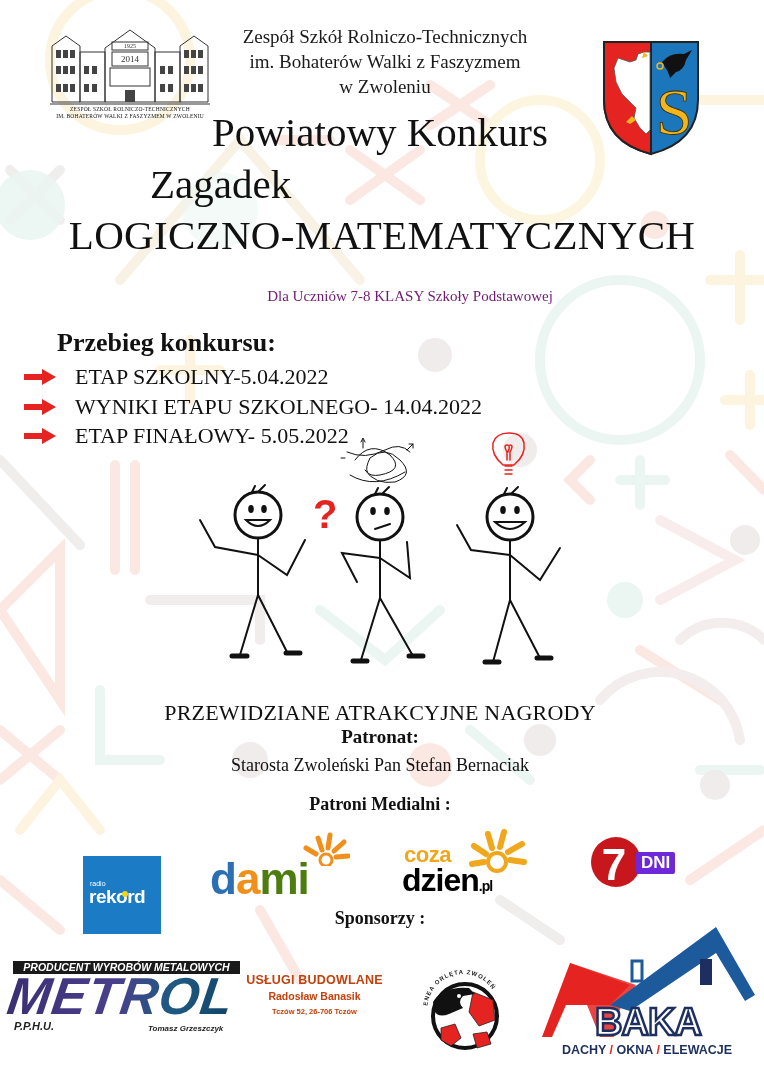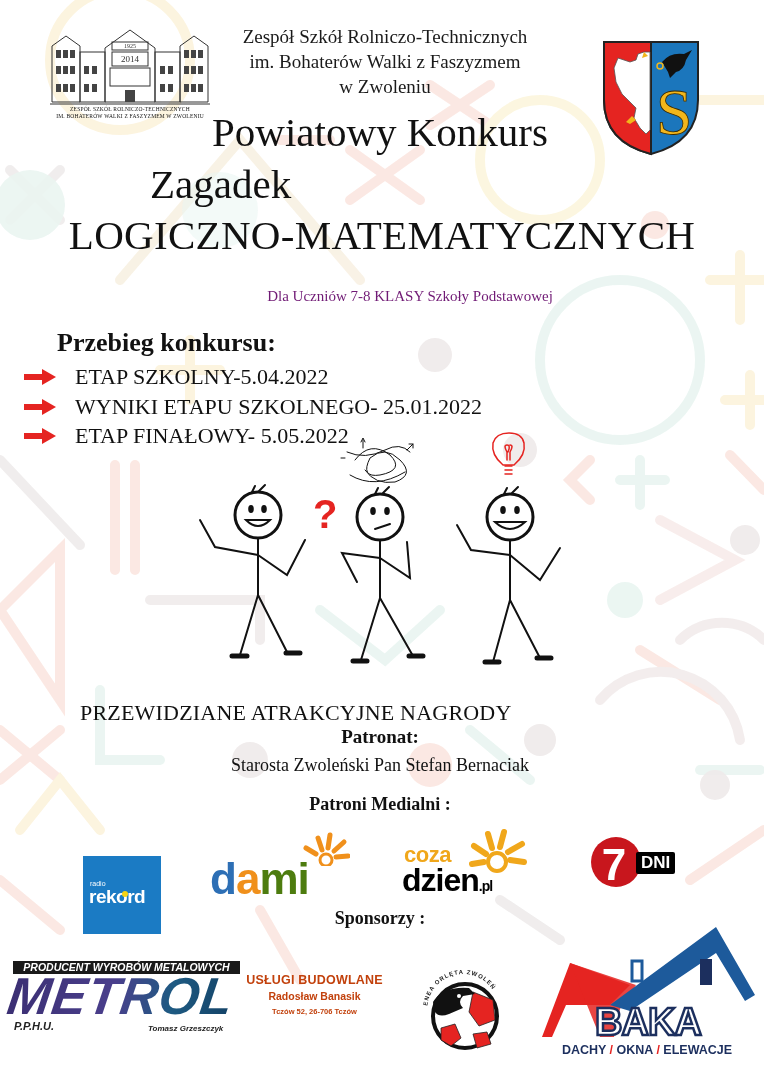--- a/index.html
+++ b/index.html
@@ -22,37 +22,37 @@
 
   #audience { left: 150px; top: 288px; width: 520px; font-size: 15px; text-align: center; color: #701a75; }
 
   #schedule-heading { left: 57px; top: 328px; font-size: 26px; font-weight: bold; }
   .stage { left: 24px; font-size: 22px; display: flex; align-items: center; white-space: nowrap; gap: 16px; }
   .stage .arrow { width: 32px; height: 16px; margin-right: 3px; }
 
   
   #figures { left: 195px; top: 430px; width: 390px; height: 240px; }
 
-  #prizes { left: 80px; top: 700px; width: 600px; font-size: 22px; text-align: left; letter-spacing: 0.2px; }
+  #prizes { left: 80px; top: 700px; width: 600px; font-size: 22px; text-align: center; letter-spacing: 0.2px; }
   #patronage-label { left: 200px; top: 726px; width: 360px; font-size: 19px; font-weight: bold; text-align: center; }
   #patronage-name { left: 150px; top: 755px; width: 460px; font-size: 18px; text-align: center; }
   #media-label { left: 200px; top: 794px; width: 360px; font-size: 18px; font-weight: bold; text-align: center; }
 
   
   #logo-rekord { left: 83px; top: 820px; width: 78px; height: 78px; background: #1b7bc4; margin-top: 36px; }
   #logo-rekord .small { position: absolute; left: 7px; top: 24px; font-family: "Liberation Sans", sans-serif; font-size: 7px; color: #fff; }
   #logo-rekord .big { position: absolute; left: 6px; top: 30px; font-family: "Liberation Sans", sans-serif; font-size: 19px; font-weight: bold; color: #fff; letter-spacing: -0.5px; }
   #logo-dami { left: 210px; top: 832px; width: 150px; height: 70px; }
   #logo-dami .txt { position: absolute; left: 0; top: 22px; font-family: "Liberation Sans", sans-serif; font-weight: bold; font-size: 44px; letter-spacing: -1px; }
   #logo-cozadzien { left: 402px; top: 828px; width: 130px; height: 72px; }
   #logo-cozadzien .l1 { position: absolute; left: 2px; top: 14px; font-family: "Liberation Sans", sans-serif; font-weight: bold; font-size: 22px; color: #f0a71b; letter-spacing: -0.5px; }
   #logo-cozadzien .l2 { position: absolute; left: 0px; top: 34px; font-family: "Liberation Sans", sans-serif; font-weight: bold; font-size: 32px; color: #000000; letter-spacing: -1px; }
   #logo-cozadzien .l2 small { font-size: 14px; }
   #logo-7dni { left: 590px; top: 836px; width: 105px; height: 52px; }
-  #logo-7dni .dni { position: absolute; left: 46px; top: 16px; background: #000000; color: #fff; font-family: "Liberation Sans", sans-serif; font-weight: bold; font-size: 17px; padding: 1px 5px; border-radius: 2px; }
+  #logo-7dni .dni { position: absolute; left: 46px; top: 16px; background: #6d28d9; color: #fff; font-family: "Liberation Sans", sans-serif; font-weight: bold; font-size: 17px; padding: 1px 5px; border-radius: 2px; }
 
   #sponsors-label { left: 260px; top: 908px; width: 240px; font-size: 18px; font-weight: bold; text-align: center; }
 
   
   #logo-metrol { left: 8px; top: 958px; width: 235px; height: 80px; }
   #logo-metrol .band { position: absolute; left: 5px; top: 3px; width: 227px; height: 13px; background: #1a1a1a; color: #fff; font-family: "Liberation Sans", sans-serif; font-size: 10.5px; font-weight: bold; font-style: italic; text-align: center; line-height: 13px; }
   #logo-metrol .name { position: absolute; left: 0; top: 12px; width: 235px; font-family: "Liberation Sans", sans-serif; font-size: 52px; font-weight: bold; font-style: italic; letter-spacing: 1px; line-height: 52px;
     background: linear-gradient(90deg, #3b2f73 0%, #4a3f8c 45%, #1e5a82 70%, #123f63 100%); -webkit-background-clip: text; background-clip: text; color: transparent; transform: skewX(-8deg); }
   #logo-metrol .pphu { position: absolute; left: 6px; top: 62px; font-family: "Liberation Sans", sans-serif; font-size: 11px; font-style: italic; font-weight: bold; color: #222; }
   #logo-metrol .owner { position: absolute; left: 140px; top: 66px; font-family: "Liberation Sans", sans-serif; font-size: 8px; font-style: italic; font-weight: bold; color: #222; }
@@ -203,21 +203,21 @@
 <div class="abs stage" style="top:364px;">
   <svg class="arrow" viewBox="0 0 32 16">
       <path d="M0 5 L18 5 L18 0 L32 8 L18 16 L18 11 L0 11 Z" fill="#e52421"></path>
     </svg>
   <span>ETAP SZKOLNY-5.04.2022</span>
 </div>
 <div class="abs stage" style="top:394px;">
   <svg class="arrow" viewBox="0 0 32 16">
       <path d="M0 5 L18 5 L18 0 L32 8 L18 16 L18 11 L0 11 Z" fill="#e52421"></path>
     </svg>
-  <span>WYNIKI ETAPU SZKOLNEGO- 25.01.2022</span>
+  <span>WYNIKI ETAPU SZKOLNEGO- 14.04.2022</span>
 </div>
 <div class="abs stage" style="top:423px;">
   <svg class="arrow" viewBox="0 0 32 16">
       <path d="M0 5 L18 5 L18 0 L32 8 L18 16 L18 11 L0 11 Z" fill="#e52421"></path>
     </svg>
   <span>ETAP FINAŁOWY- 5.05.2022</span>
 </div>
 
 <div id="figures" class="abs">
   <svg width="390" height="240" viewBox="0 0 390 240" fill="none" stroke="#111" stroke-width="2" stroke-linecap="round">

